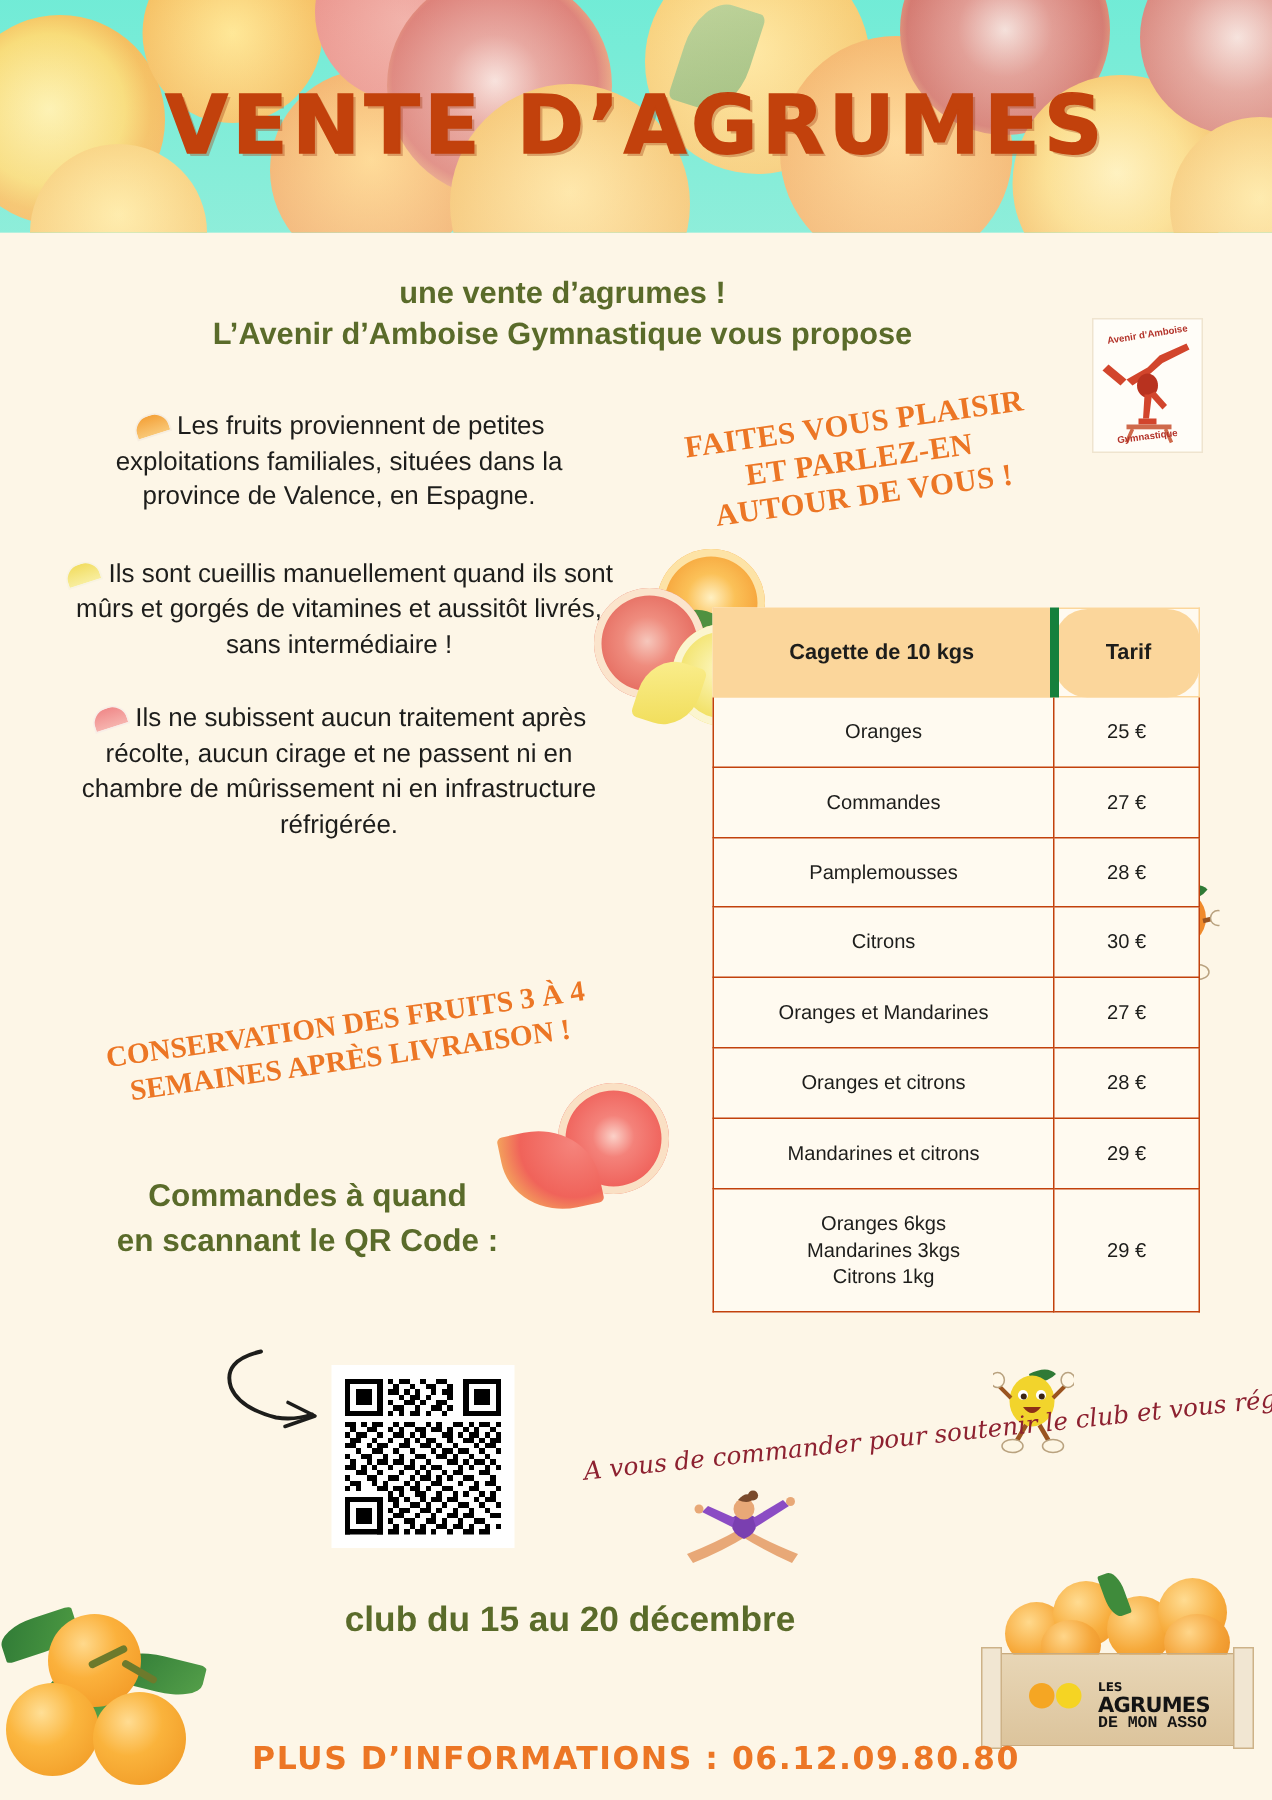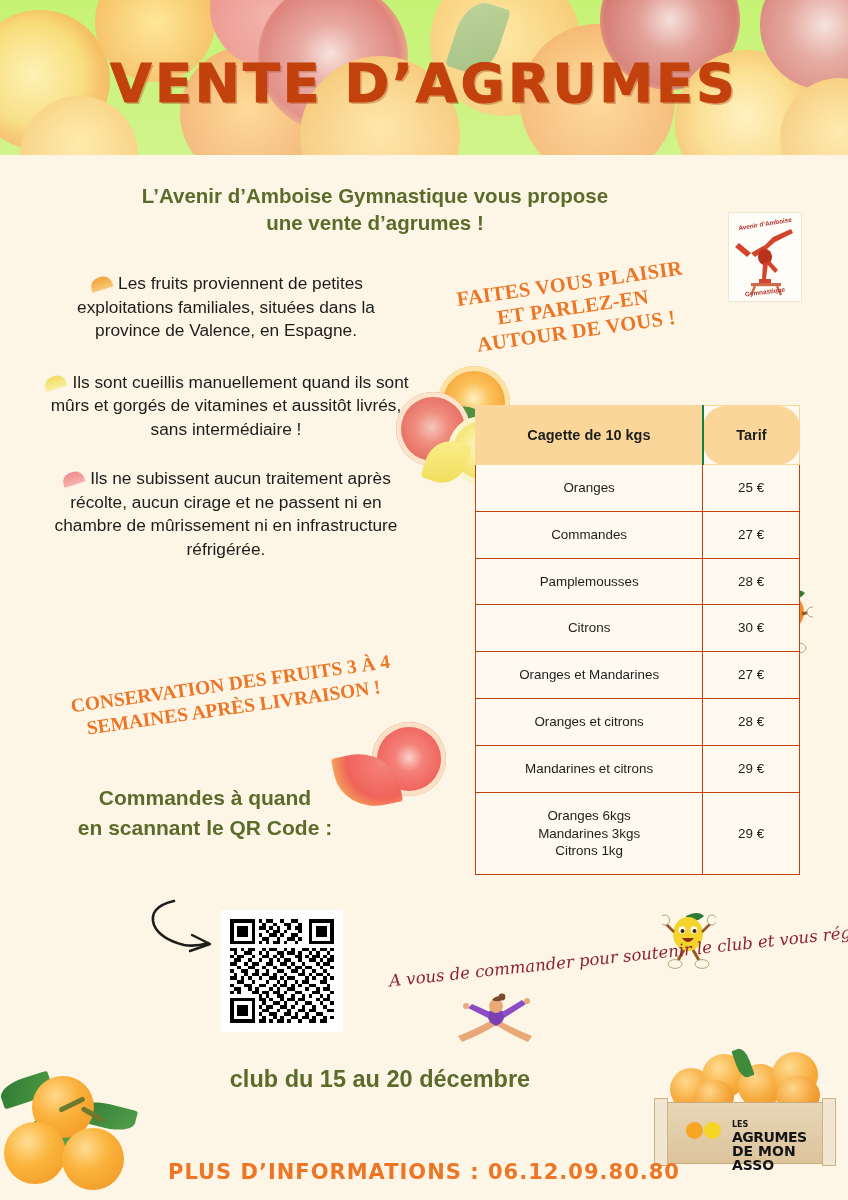--- a/index.html
+++ b/index.html
@@ -6,21 +6,21 @@
   body{
     width:848px;height:1200px;overflow:hidden;
     background:#fdf6e7;
     font-family:"Liberation Sans", sans-serif;
     position:relative;
   }
   
   .banner{
     position:absolute;left:0;top:0;width:848px;height:155px;
     overflow:hidden;
-    background:#bef264;
+    background:#5eead4;
   }
   .banner .photo{position:absolute;inset:0;}
   .banner .fruitcircle{position:absolute;border-radius:50%;}
   .banner .veil{
     position:absolute;inset:0;
     background:linear-gradient(180deg,rgba(253,246,231,.12),rgba(253,246,231,.30));
   }
   .banner-title{
     position:absolute;left:0;right:0;top:52px;
     text-align:center;
@@ -94,21 +94,21 @@
     border-collapse:collapse;
     background:#fffaf0;
   }
   .price-table th{
     background:#fbd69b;
     color:#1d1d1b;
     font-size:14.5px;font-weight:bold;
     padding:21px 4px;
     border:1px solid #fbd69b;
   }
-  .price-table th.th-sep{border-left:2px solid #15803d;border-radius:22px;}
+  .price-table th.th-sep{border-left:6px solid #15803d;border-radius:22px;}
   .price-table td{
     border:1px solid #c2410c;
     font-size:13.4px;color:#1d1d1b;
     text-align:center;
     padding:14px 6px;
     line-height:1.33;
   }
   .price-table td.price{width:92px;}
   .price-table td.name{width:231px;}
   
@@ -180,22 +180,22 @@
     <div class="fruitcircle" style="left:675px;top:50px;width:145px;height:145px;background:radial-gradient(circle at 48% 45%,#fff0b4 0%,#fbd97a 42%,#f4bc56 66%,#eda844 100%);"></div>
     <div class="fruitcircle" style="left:760px;top:-40px;width:130px;height:130px;background:radial-gradient(circle at 50% 50%,#f5e0dc,#e09a92 40%,#d4786f 75%,#f0c186 100%);"></div>
     <div class="fruitcircle" style="left:780px;top:78px;width:120px;height:120px;background:radial-gradient(circle at 50% 45%,#ffe79a,#f5c263 70%,#eda744 100%);"></div>
     <div class="leafy" style="left:455px;top:2px;width:46px;height:72px;transform:rotate(18deg);background:linear-gradient(150deg,#b7cf91,#8fb46b);"></div>
   </div>
   <div class="veil"></div>
   <div class="banner-title">VENTE D’AGRUMES</div>
 </div>
 
 <div class="intro">
+  <div>une vente d’agrumes !</div>
   <div>L’Avenir d’Amboise Gymnastique vous propose</div>
-  <div>une vente d’agrumes !</div>
 </div>
 
 <div class="logo">
   <div class="arc-top">Avenir d’Amboise</div>
   <svg viewBox="0 0 72 88" width="72" height="88" style="position:absolute;left:0;top:0;">
     <g fill="#d2452c">
       <path d="M18 44 L6 34 L10 30 L22 40 Z"></path>
       <path d="M22 40 L36 32 L44 24 L62 16 L64 20 L46 29 L38 36 L26 44 Z"></path>
       <ellipse cx="36" cy="44" rx="7" ry="8" fill="#b8321f"></ellipse>
       <path d="M34 50 L33 66 L37 66 L39 50 Z"></path>
@@ -267,21 +267,21 @@
     <div class="leafy" style="left:60px;top:6px;width:30px;height:14px;transform:rotate(70deg);background:#3f8b3b;"></div>
   </div>
   <div style="position:absolute;left:10px;top:58px;width:172px;height:60px;background:linear-gradient(180deg,#e8d6b6,#dcc49c);border:1px solid #c9ab7e;border-radius:2px;"></div>
   <div style="position:absolute;left:6px;top:54px;width:12px;height:66px;background:#f1e6d2;border:1px solid #cdb288;"></div>
   <div style="position:absolute;left:174px;top:54px;width:12px;height:66px;background:#f1e6d2;border:1px solid #cdb288;"></div>
   <div class="c" style="left:38px;top:78px;width:17px;height:17px;background:#f5a623;"></div>
   <div class="c" style="left:56px;top:78px;width:17px;height:17px;background:#f5d423;"></div>
   <div style="position:absolute;left:84px;top:70px;width:90px;font-family:'DejaVu Sans',sans-serif;color:#141414;font-weight:bold;line-height:1;">
     <span style="font-size:8px;">LES</span>
     <span style="font-size:14px;display:block;letter-spacing:-.5px;">AGRUMES</span>
-    <span style="font-size:14px;display:block;">DE MON ASSO</span>
+    <span style="font-size:11px;display:block;font-family:Liberation Mono, monospace;">DE MON ASSO</span>
   </div>
 </div>
 
 <div class="art" id="mascot-orange">
   <svg viewBox="0 0 56 74" width="56" height="74">
     <path d="M30 12 q12 -7 18 -1 q-6 8 -17 6 Z" fill="#2f7a36"></path>
     <circle cx="28" cy="30" r="19" fill="#f08a2b"></circle>
     <circle cx="22" cy="27" r="4.6" fill="#fff"></circle>
       <circle cx="34" cy="27" r="4.6" fill="#fff"></circle>
     <circle cx="22.5" cy="28" r="2.6" fill="#3a2412"></circle>

